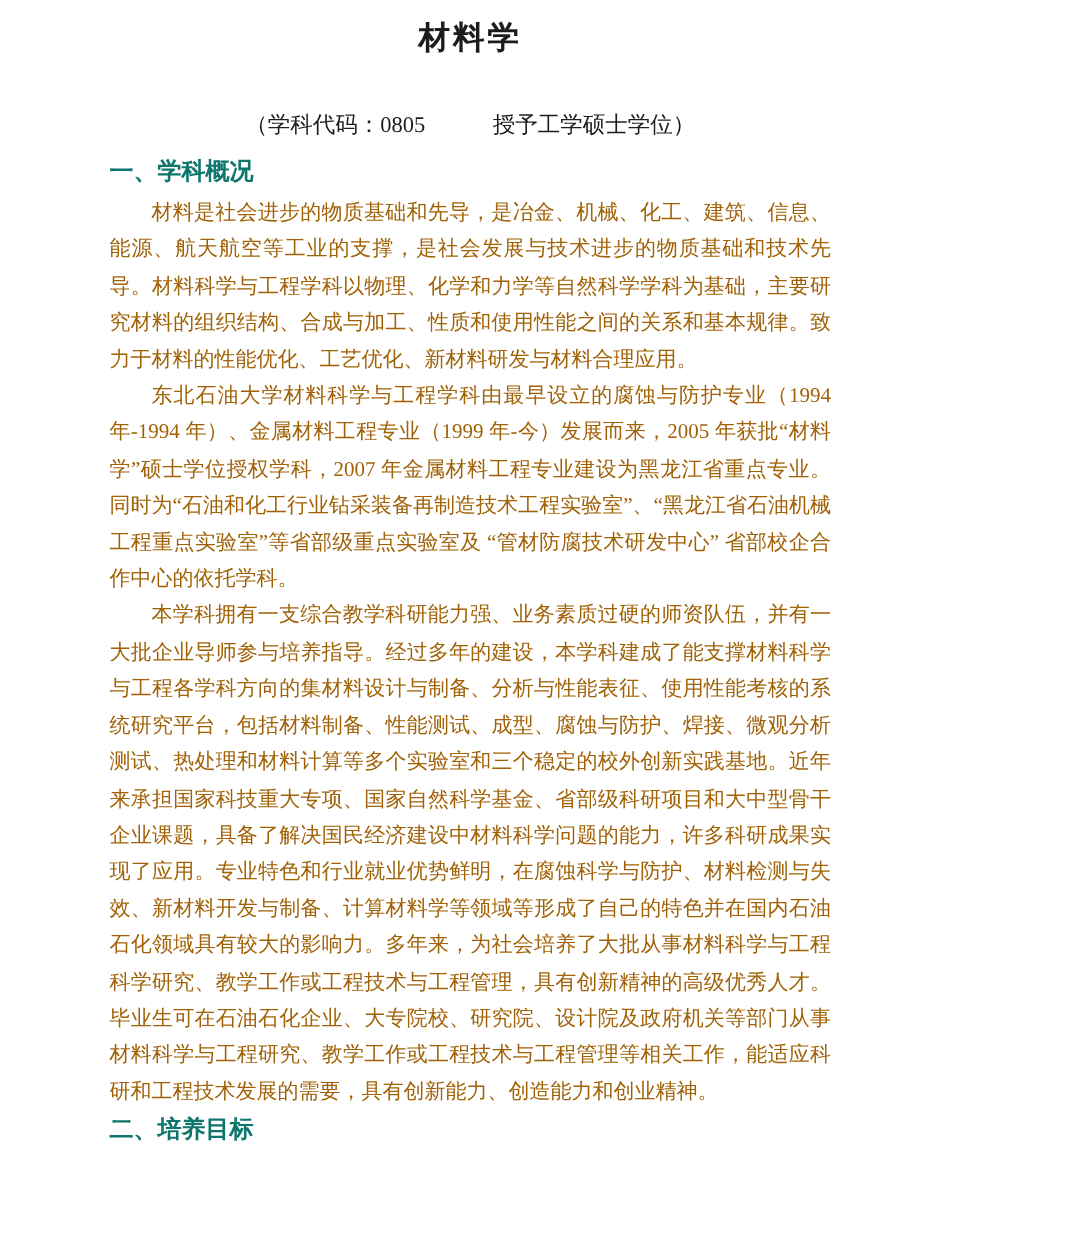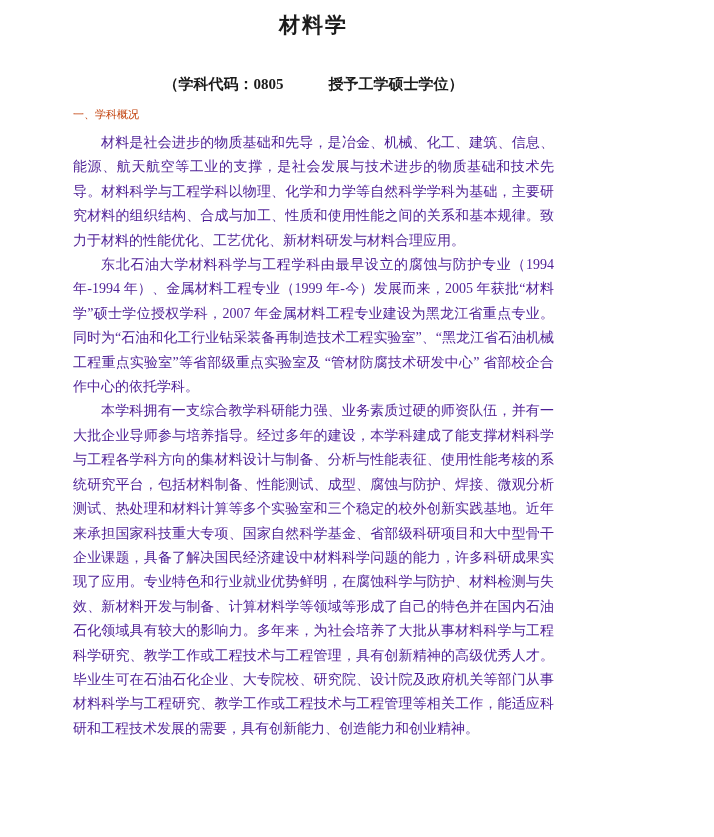--- a/index.html
+++ b/index.html
@@ -24,56 +24,57 @@
     line-height: 26px;
     font-weight: bold;
     text-align: center;
     letter-spacing: 2px;
     color: #1c1c1c;
   }
   .doc-subtitle {
     margin: 37px 0 0 0;
     font-size: 15px;
     line-height: 19px;
-    font-weight: bold;
+    font-weight: normal;
     text-align: center;
     color: #1c1c1c;
   }
   .section-heading {
     margin: 10px 0 6px 0;
-    font-size: 11px;
+    font-size: 16px;
     line-height: 21px;
-    font-weight: normal;
-    color: #c2410c;
+    font-weight: bold;
+    color: #0f766e;
   }
   .section-heading.second {
     margin: 2px 0 2px 0;
   }
   .body-para {
     margin: 0;
     font-size: 14px;
     line-height: 24.4px;
     text-align: justify;
     text-justify: inter-ideograph;
     text-indent: 2em;
     word-break: break-all;
-    color: #4c1d95;
+    color: #a16207;
   }
 </style>
 </head>
 <body>
 
 <div class="page">
   <h1 class="doc-title">材料学</h1>
 
   <p class="doc-subtitle">（学科代码：0805　　　授予工学硕士学位）</p>
 
   <h2 class="section-heading">一、学科概况</h2>
 
   <p class="body-para">材料是社会进步的物质基础和先导，是冶金、机械、化工、建筑、信息、能源、航天航空等工业的支撑，是社会发展与技术进步的物质基础和技术先导。材料科学与工程学科以物理、化学和力学等自然科学学科为基础，主要研究材料的组织结构、合成与加工、性质和使用性能之间的关系和基本规律。致力于材料的性能优化、工艺优化、新材料研发与材料合理应用。</p>
 
   <p class="body-para">东北石油大学材料科学与工程学科由最早设立的腐蚀与防护专业（1994 年-1994 年）、金属材料工程专业（1999 年-今）发展而来，2005 年获批“材料学”硕士学位授权学科，2007 年金属材料工程专业建设为黑龙江省重点专业。同时为“石油和化工行业钻采装备再制造技术工程实验室”、“黑龙江省石油机械工程重点实验室”等省部级重点实验室及 “管材防腐技术研发中心” 省部校企合作中心的依托学科。</p>
 
   <p class="body-para">本学科拥有一支综合教学科研能力强、业务素质过硬的师资队伍，并有一大批企业导师参与培养指导。经过多年的建设，本学科建成了能支撑材料科学与工程各学科方向的集材料设计与制备、分析与性能表征、使用性能考核的系统研究平台，包括材料制备、性能测试、成型、腐蚀与防护、焊接、微观分析测试、热处理和材料计算等多个实验室和三个稳定的校外创新实践基地。近年来承担国家科技重大专项、国家自然科学基金、省部级科研项目和大中型骨干企业课题，具备了解决国民经济建设中材料科学问题的能力，许多科研成果实现了应用。专业特色和行业就业优势鲜明，在腐蚀科学与防护、材料检测与失效、新材料开发与制备、计算材料学等领域等形成了自己的特色并在国内石油石化领域具有较大的影响力。多年来，为社会培养了大批从事材料科学与工程科学研究、教学工作或工程技术与工程管理，具有创新精神的高级优秀人才。毕业生可在石油石化企业、大专院校、研究院、设计院及政府机关等部门从事材料科学与工程研究、教学工作或工程技术与工程管理等相关工作，能适应科研和工程技术发展的需要，具有创新能力、创造能力和创业精神。</p>
 
+  <h2 class="section-heading second">二、培养目标</h2>
 
 
 </div>
 
 </body></html>

